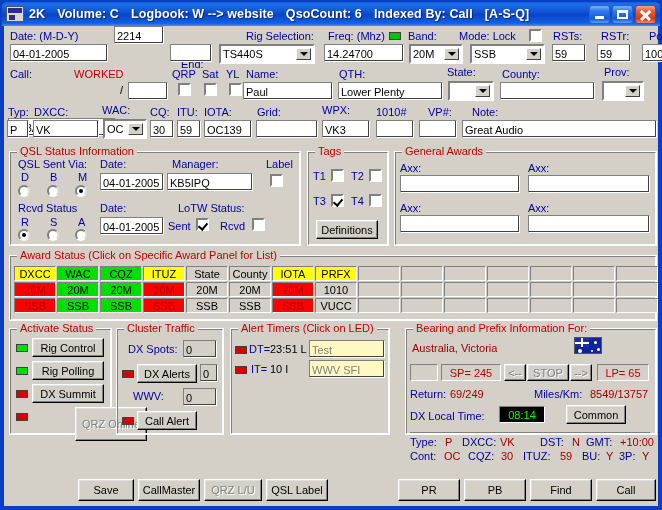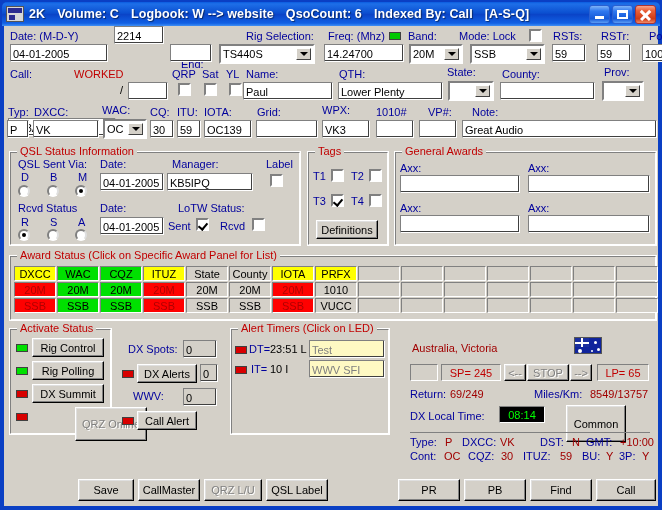--- a/index.html
+++ b/index.html
@@ -400,20 +400,24 @@
     </div>
     <div class="led g" style="left:12px;top:318px;"></div>
     <div class="btn" style="left:28px;top:312px;width:72px;height:19px;">Rig Control</div>
     <div class="led g" style="left:12px;top:341px;"></div>
     <div class="btn" style="left:28px;top:335px;width:72px;height:19px;">Rig Polling</div>
     <div class="led r" style="left:12px;top:364px;"></div>
     <div class="btn" style="left:28px;top:358px;width:72px;height:19px;">DX Summit</div>
     <div class="led r" style="left:12px;top:387px;"></div>
     <div class="btn dis" style="left:28px;top:381px;width:72px;height:34px;margin-left:43px;">QRZ Online</div>
 
+    <div class="grp" style="left:112px;top:302px;width:108px;height:107px;">
+      <div class="gbox"></div>
+      <div class="gttl">Cluster Traffic</div>
+    </div>
     <div class="lbl" style="left:124px;top:317px;">DX Spots:</div>
     <div class="fld gray" style="left:179px;top:314px;width:34px;height:18px;">0</div>
     <div class="led r" style="left:118px;top:344px;"></div>
     <div class="btn" style="left:133px;top:338px;width:60px;height:19px;">DX Alerts</div>
 
     <div class="fld gray" style="left:196px;top:338px;width:18px;height:18px;">0</div>
     <div class="lbl" style="left:129px;top:364px;">WWV:</div>
     <div class="fld gray" style="left:179px;top:362px;width:34px;height:18px;">0</div>
     <div class="led r" style="left:118px;top:391px;"></div>
     <div class="btn" style="left:133px;top:385px;width:60px;height:19px;">Call Alert</div>
@@ -424,20 +428,24 @@
     </div>
     <div class="led r" style="left:231px;top:320px;"></div>
     <div class="lbl" style="left:245px;top:317px;">DT=</div>
     <div class="txt blk" style="left:266px;top:317px;">23:51 L</div>
     <div class="fld ro" style="left:305px;top:314px;width:76px;height:18px;">Test</div>
     <div class="led r" style="left:231px;top:340px;"></div>
     <div class="lbl" style="left:247px;top:337px;">IT=</div>
     <div class="txt blk" style="left:266px;top:337px;">10 I</div>
     <div class="fld ro" style="left:305px;top:334px;width:76px;height:18px;">WWV SFI</div>
 
+    <div class="grp" style="left:401px;top:302px;width:252px;height:107px;">
+      <div class="gbox"></div>
+      <div class="gttl">Bearing and Prefix Information For:</div>
+    </div>
     <div class="txt dred" style="left:408px;top:316px;">Australia, Victoria</div>
     <div class="flagbox" style="left:570px;top:311px;">
       <div class="uj"></div>
         <div class="s1"></div>
         <div class="s2"></div>
         <div class="s3"></div>
         <div class="s4"></div>
     </div>
     <div class="sunken" style="left:406px;top:338px;width:28px;height:17px;"></div>
     <div class="sunken" style="left:437px;top:338px;width:60px;height:17px;color:#c00000;font-size:11px;display:flex;align-items:center;justify-content:center;">SP= 245</div>
@@ -446,21 +454,21 @@
     <div class="btn dis" style="left:566px;top:338px;width:22px;height:17px;">--&gt;</div>
     <div class="sunken" style="left:593px;top:338px;width:52px;height:17px;color:#c00000;font-size:11px;display:flex;align-items:center;justify-content:center;">LP= 65</div>
 
     <div class="lbl" style="left:406px;top:362px;">Return:</div>
     <div class="txt dred" style="left:446px;top:362px;">69/249</div>
     <div class="lbl" style="left:530px;top:362px;">Miles/Km:</div>
     <div class="txt dred" style="left:586px;top:362px;">8549/13757</div>
 
     <div class="lbl" style="left:406px;top:384px;">DX Local Time:</div>
     <div class="lcd" style="left:495px;top:380px;width:46px;height:17px;">08:14</div>
-    <div class="btn" style="left:562px;top:379px;width:60px;height:37px;">Common</div>
+    <div class="btn" style="left:562px;top:379px;width:60px;height:19px;">Common</div>
 
     <div style="position:absolute;left:406px;top:406px;width:240px;height:1px;background:#808080;"></div>
     <div class="lbl" style="left:406px;top:410px;">Type:</div>
     <div class="txt dred" style="left:441px;top:410px;">P</div>
     <div class="lbl" style="left:458px;top:410px;">DXCC:</div>
     <div class="txt dred" style="left:496px;top:410px;">VK</div>
     <div class="lbl" style="left:536px;top:410px;">DST:</div>
     <div class="txt dred" style="left:568px;top:410px;">N</div>
     <div class="lbl" style="left:582px;top:410px;">GMT:</div>
     <div class="txt dred" style="left:616px;top:410px;">+10:00</div>

